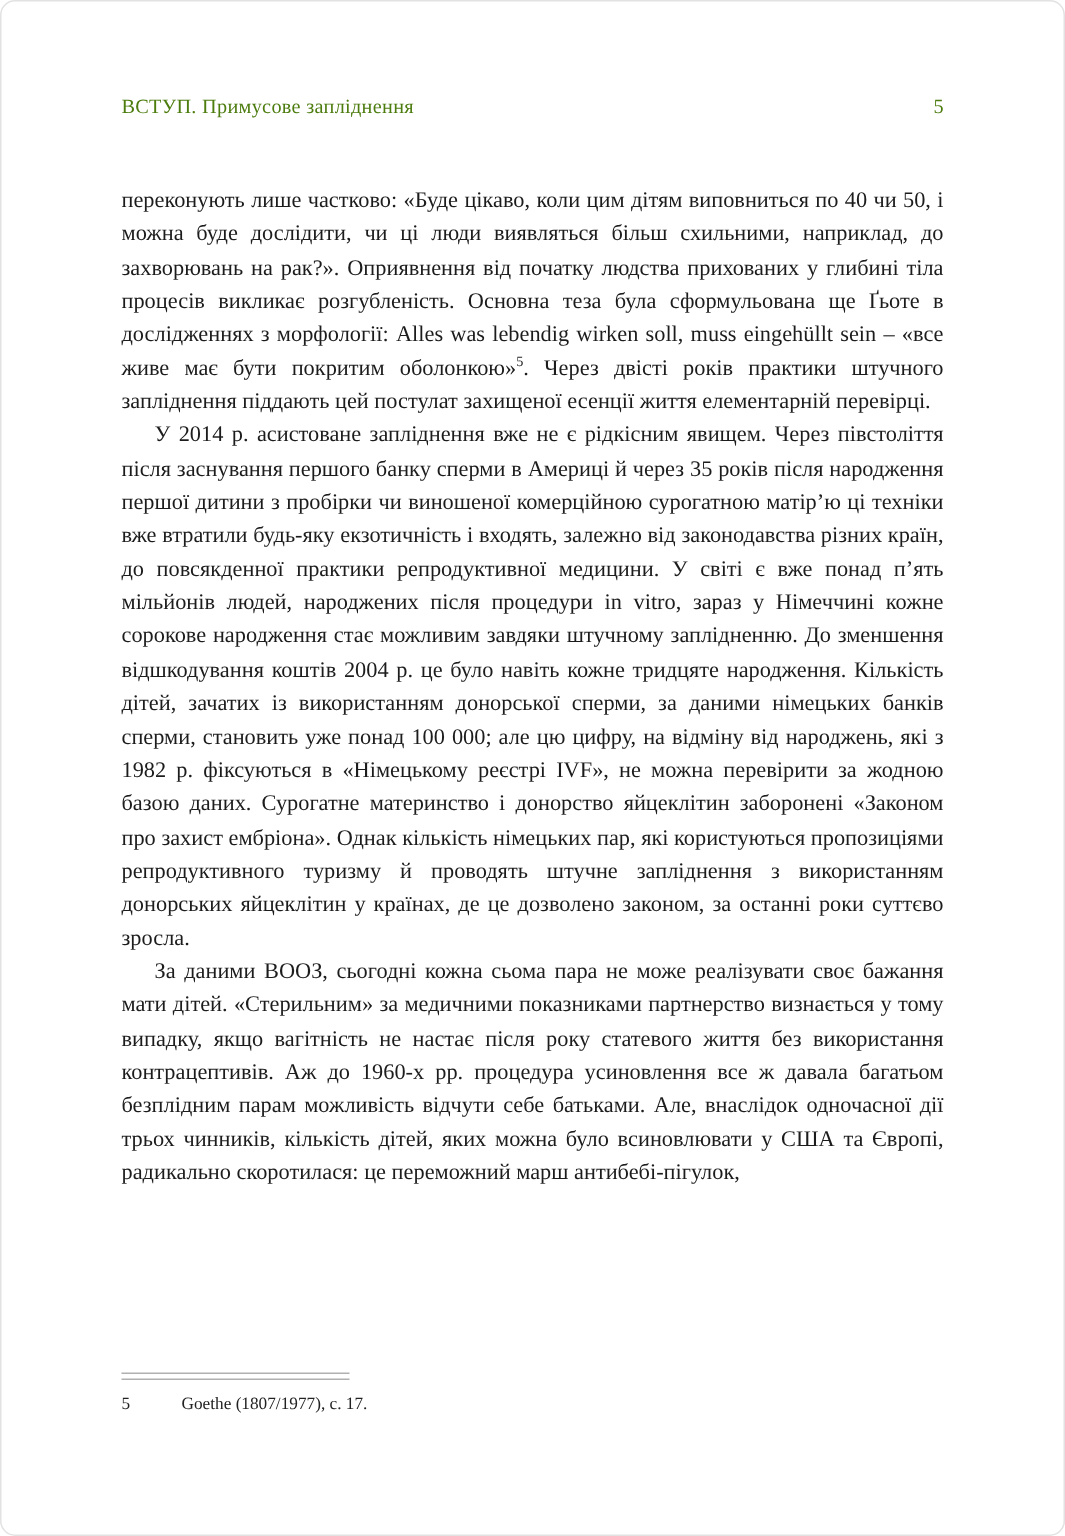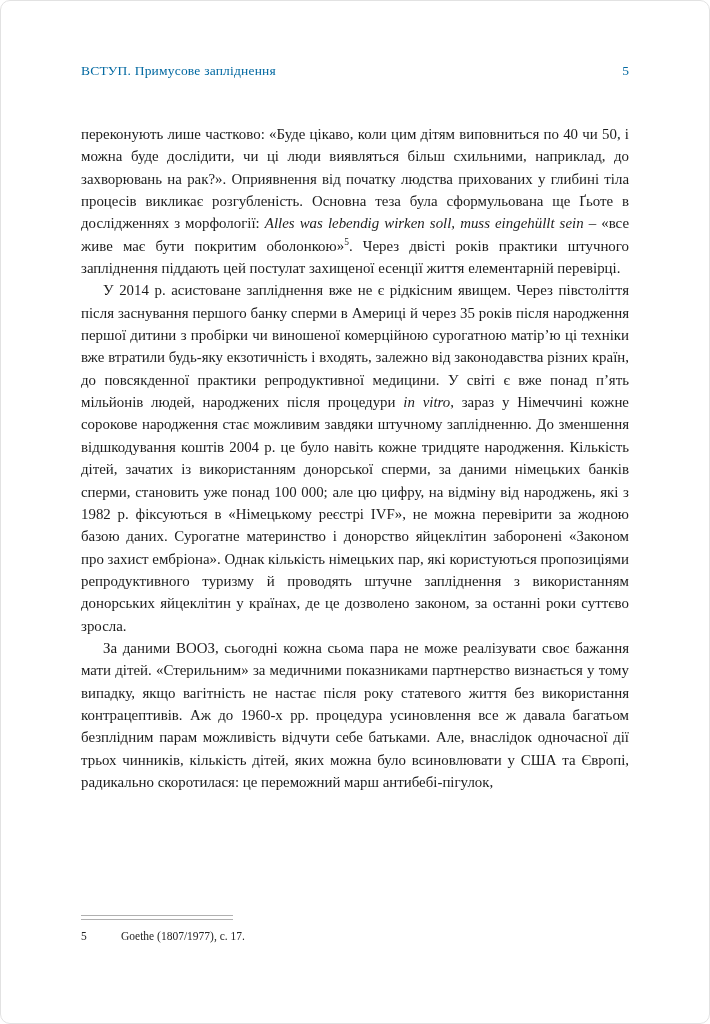--- a/index.html
+++ b/index.html
@@ -21,21 +21,21 @@
   }
   .running-header {
     position: absolute;
     top: 62px;
     left: 80px;
     right: 80px;
     display: flex;
     justify-content: space-between;
     align-items: baseline;
     font-size: 13.5px;
-    color: #0369a1;
+    color: #4d7c0f;
     gap: 26px;
   }
   .running-header .chapter {
     letter-spacing: 0.2px;
   }
   .content {
     position: absolute;
     top: 122px;
     left: 80px;
     right: 80px;
@@ -47,21 +47,20 @@
     font-size: 14.9px;
     line-height: 22.35px;
     text-align: justify;
     text-justify: inter-word;
     color: #1c1c1c;
   }
   .para.indent {
     text-indent: 22px;
   }
   .it {
-    font-style: italic;
   }
   sup.fn-ref {
     font-size: 9.5px;
     line-height: 0;
     vertical-align: super;
   }
   .footnote-area {
     position: absolute;
     left: 80px;
     right: 80px;

